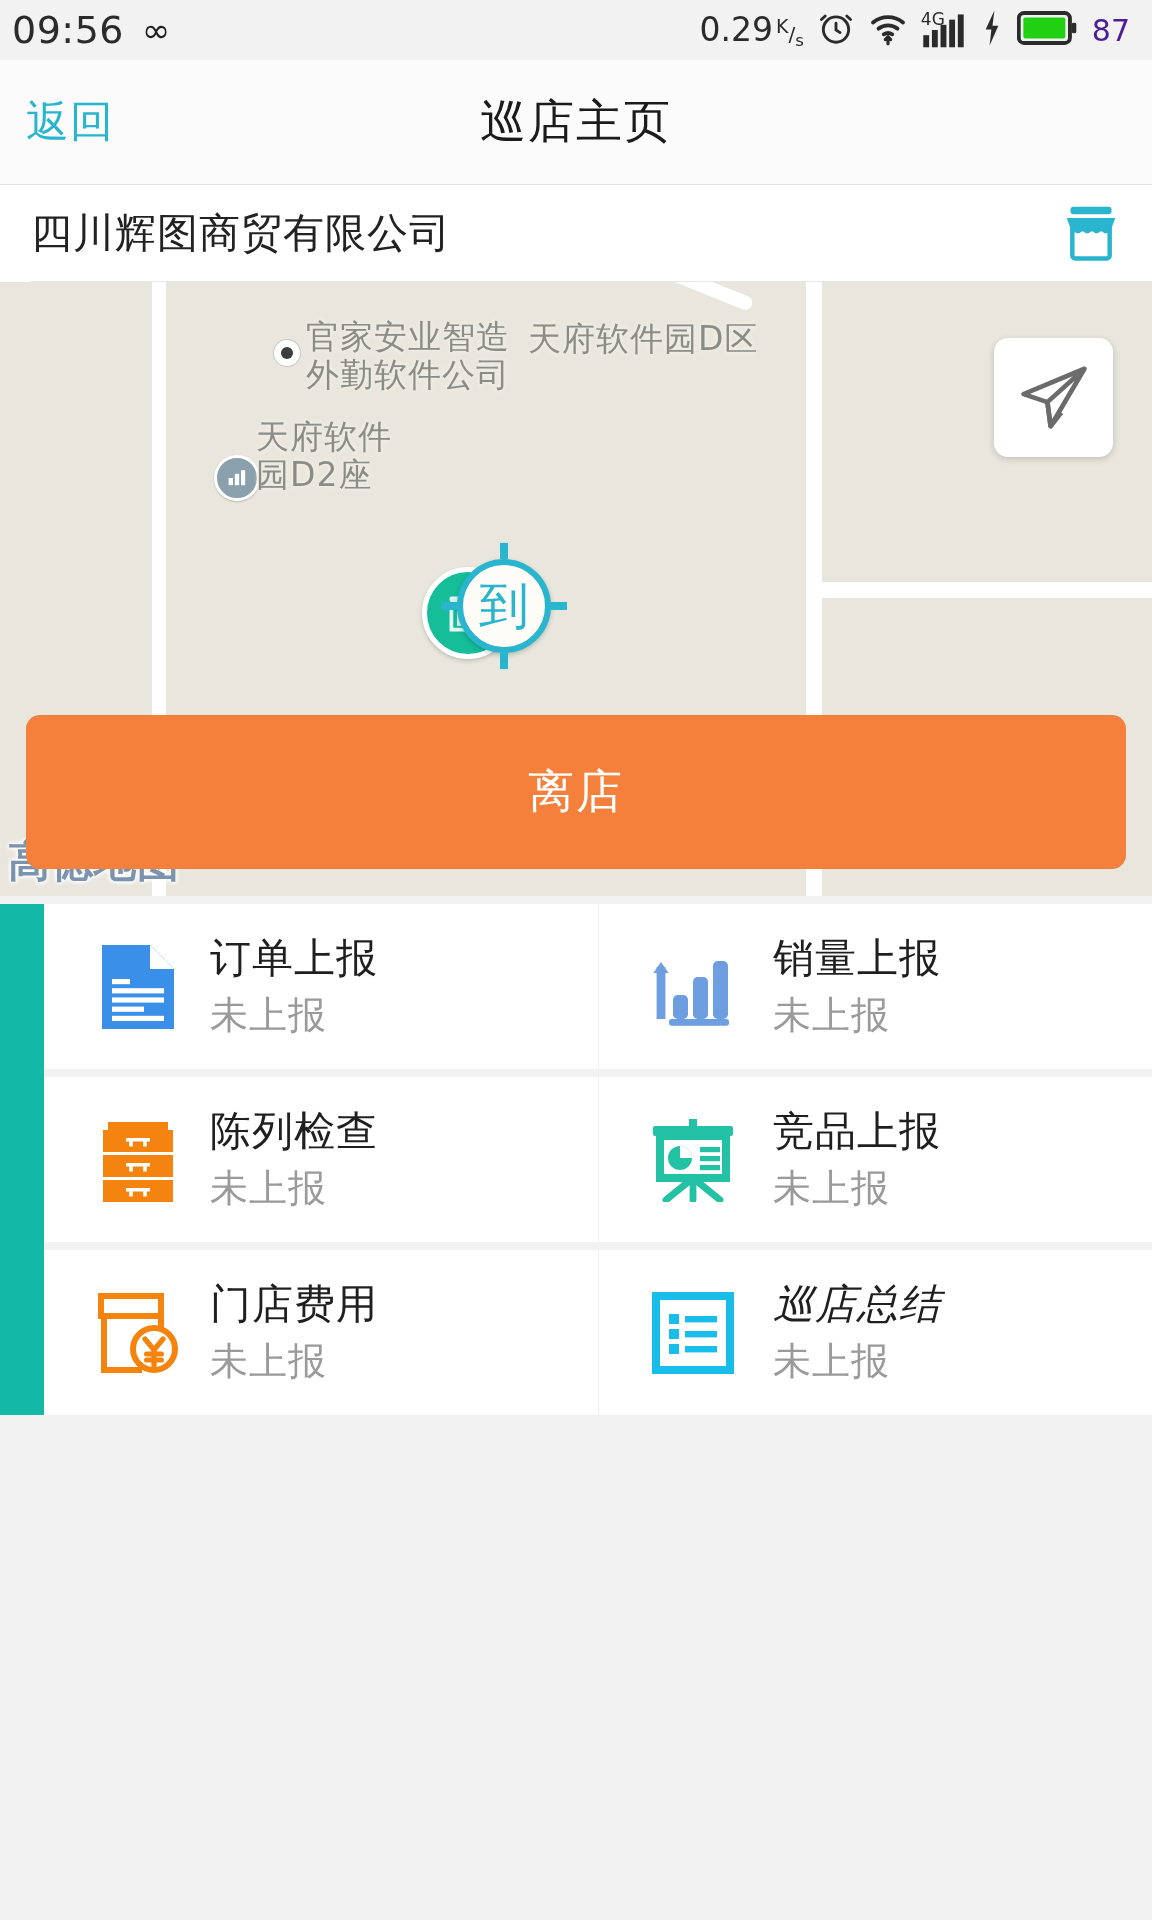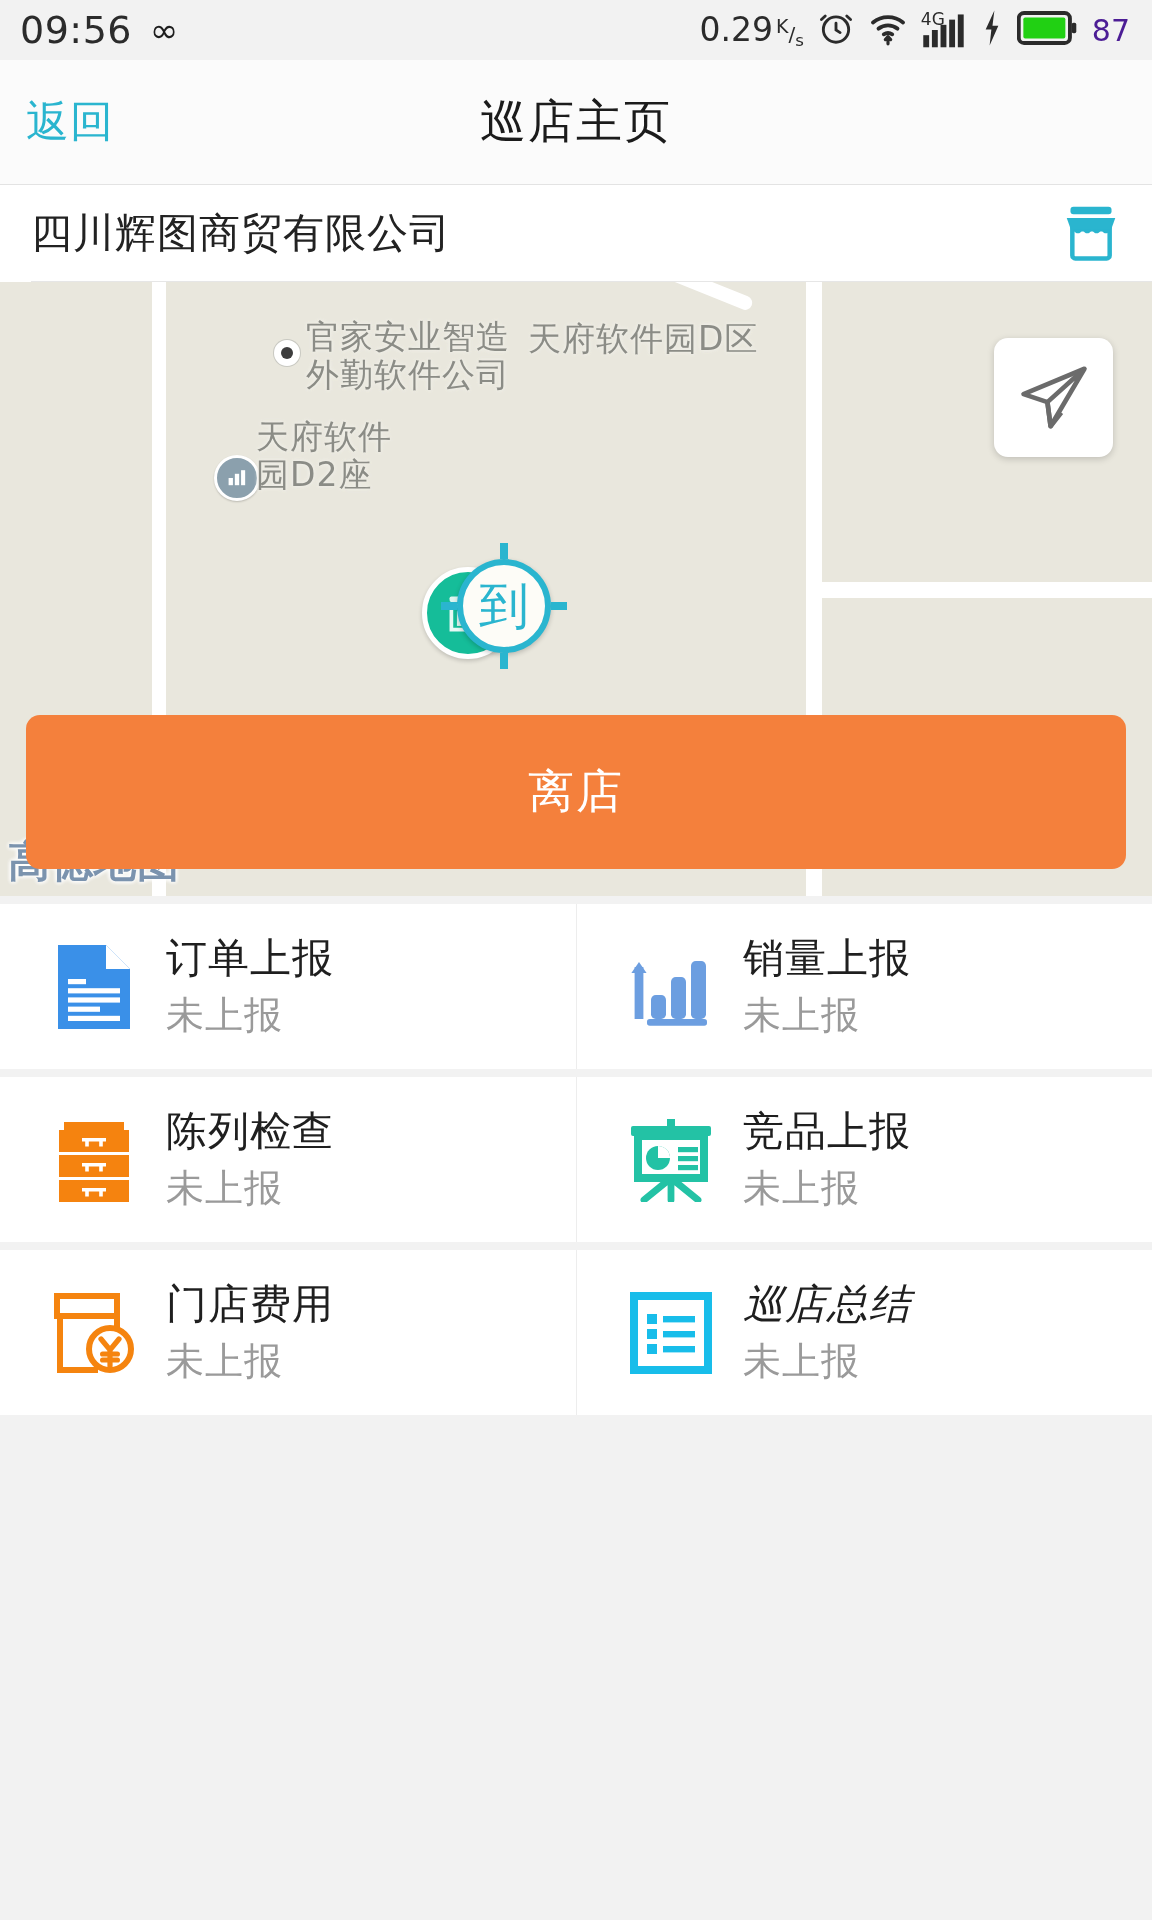--- a/index.html
+++ b/index.html
@@ -9,21 +9,21 @@
     background:#f2f2f2;
     overflow:hidden;
     position:relative;
   }
 
   
   .statusbar{
     height:60px; width:100%;
     background:#f2f2f2;
     display:flex; align-items:center;
-    padding:0 22px 0 20px;
+    padding:0 22px 0 12px;
     position:relative;
   }
   .sb-left{ display:flex; align-items:center; gap:18px; }
   .sb-time{ font-size:38px; color:#2b2b2b; letter-spacing:0.5px; }
   .sb-inf{ font-size:34px; color:#1e1e1e; line-height:1; }
   .sb-right{ margin-left:auto; display:flex; align-items:center; gap:13px; }
   .sb-speed{ font-size:33px; color:#2b2b2b; display:flex; align-items:baseline; }
   .sb-speed .unit{ font-size:20px; margin-left:3px; }
   .sb-speed .unit sup{ font-size:19px; }
   .sb-batt-num{ font-size:30px; color:#4c1d95; margin-left:2px; }
@@ -137,30 +137,30 @@
     display:flex; flex-direction:column; align-items:center; justify-content:center;
     height:154px; color:#ffffff;
   }
   .btn-arrived{ background:rgba(128,128,128,.82); }
   .btn-arrived .t1{ font-size:46px; letter-spacing:2px; margin-bottom:6px; }
   .btn-arrived .t2{ font-size:38px; letter-spacing:1px; }
   .btn-leave{ background:#f4803c; }
   .btn-leave .t1{ font-size:46px; letter-spacing:2px; }
 
   
-  .grid{ background:#14b8a6; }
+  .grid{ background:#14b8a6;padding-left:44px; }
   .grid-row{ display:flex; background:#ffffff; }
   .grid-cell{
     width:50%; height:165px;
     display:flex; align-items:center;
     padding-left:48px;
     background:#ffffff;
     position:relative;
   }
-  .grid-cell + .grid-cell{ border-left:1px solid #ededed; }
+  .grid-cell + .grid-cell{ border-left:1px solid #ededed;gap:8px; }
   .grid-row + .grid-row{ border-top:8px solid #f2f2f2; }
   .cell-icon{ width:92px; height:92px; flex:none; display:flex; align-items:center; justify-content:center; }
   .cell-text{ margin-left:26px; }
   .cell-title{ font-size:41px; color:#1f1f1f; letter-spacing:1px; line-height:1.15; }
   .cell-sub{ font-size:38px; color:#9a9a9a; letter-spacing:1px; margin-top:12px; line-height:1.15; }
   .grid-top-gap{ height:8px; background:#f2f2f2; }
 </style>
 </head>
 <body>
 

